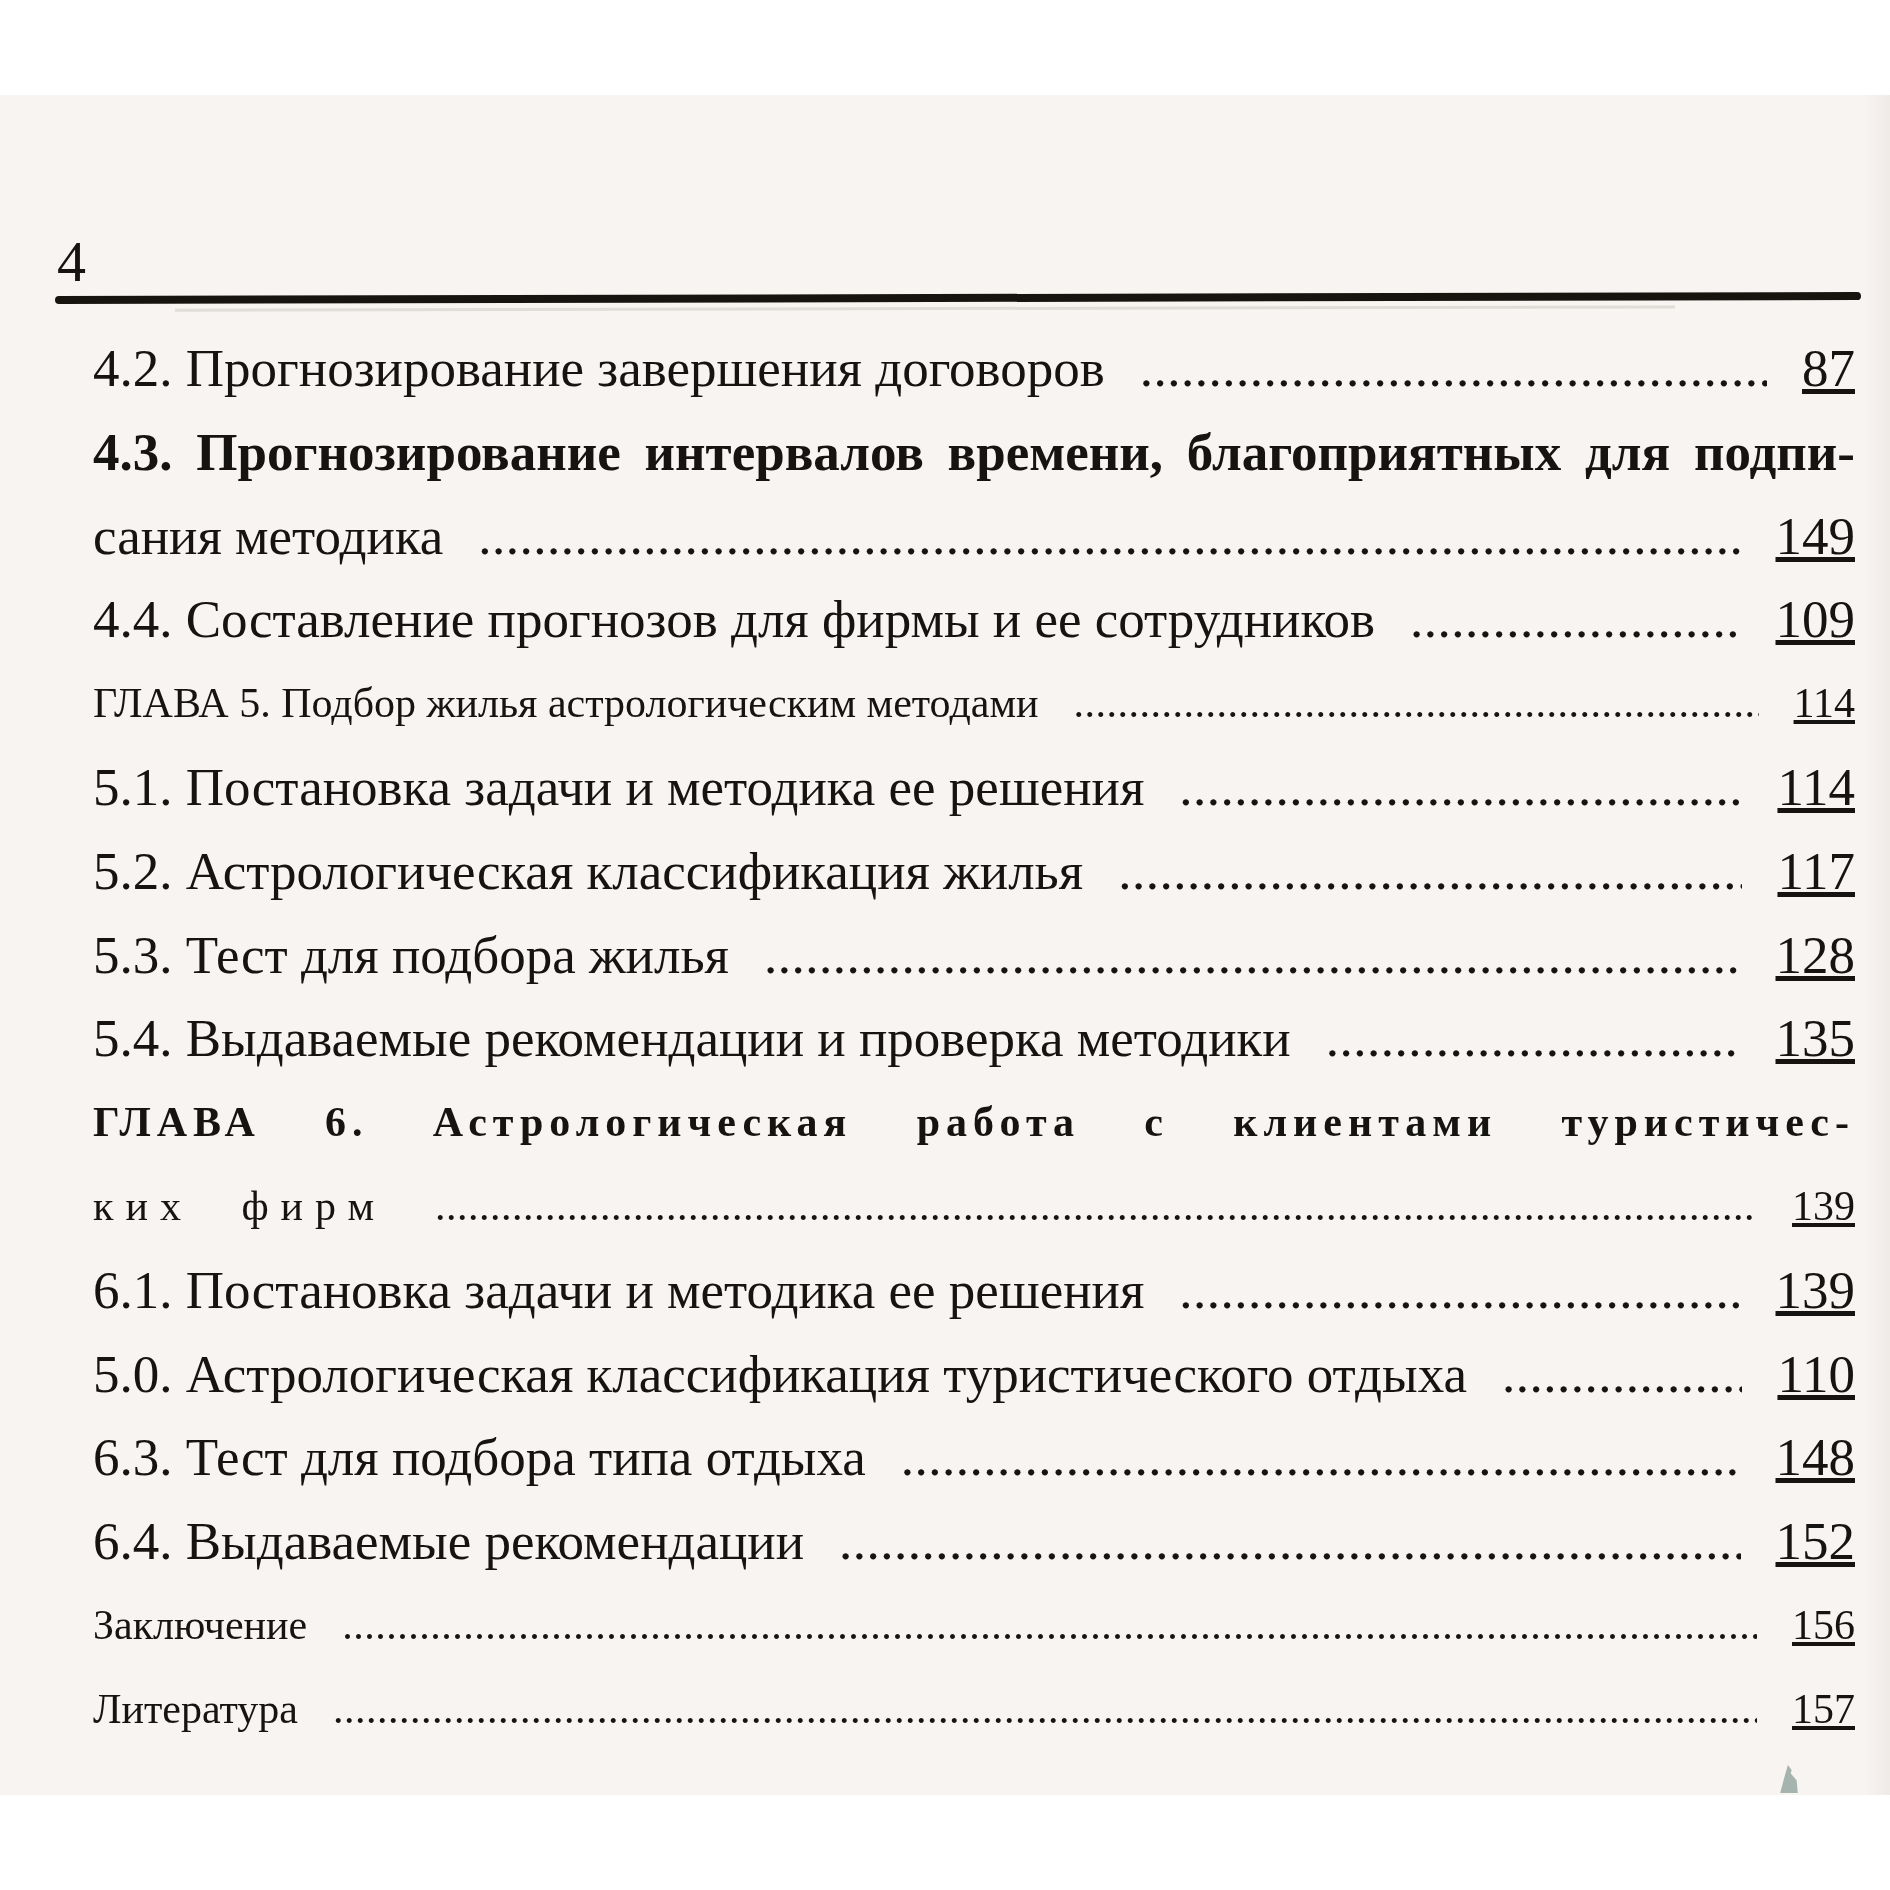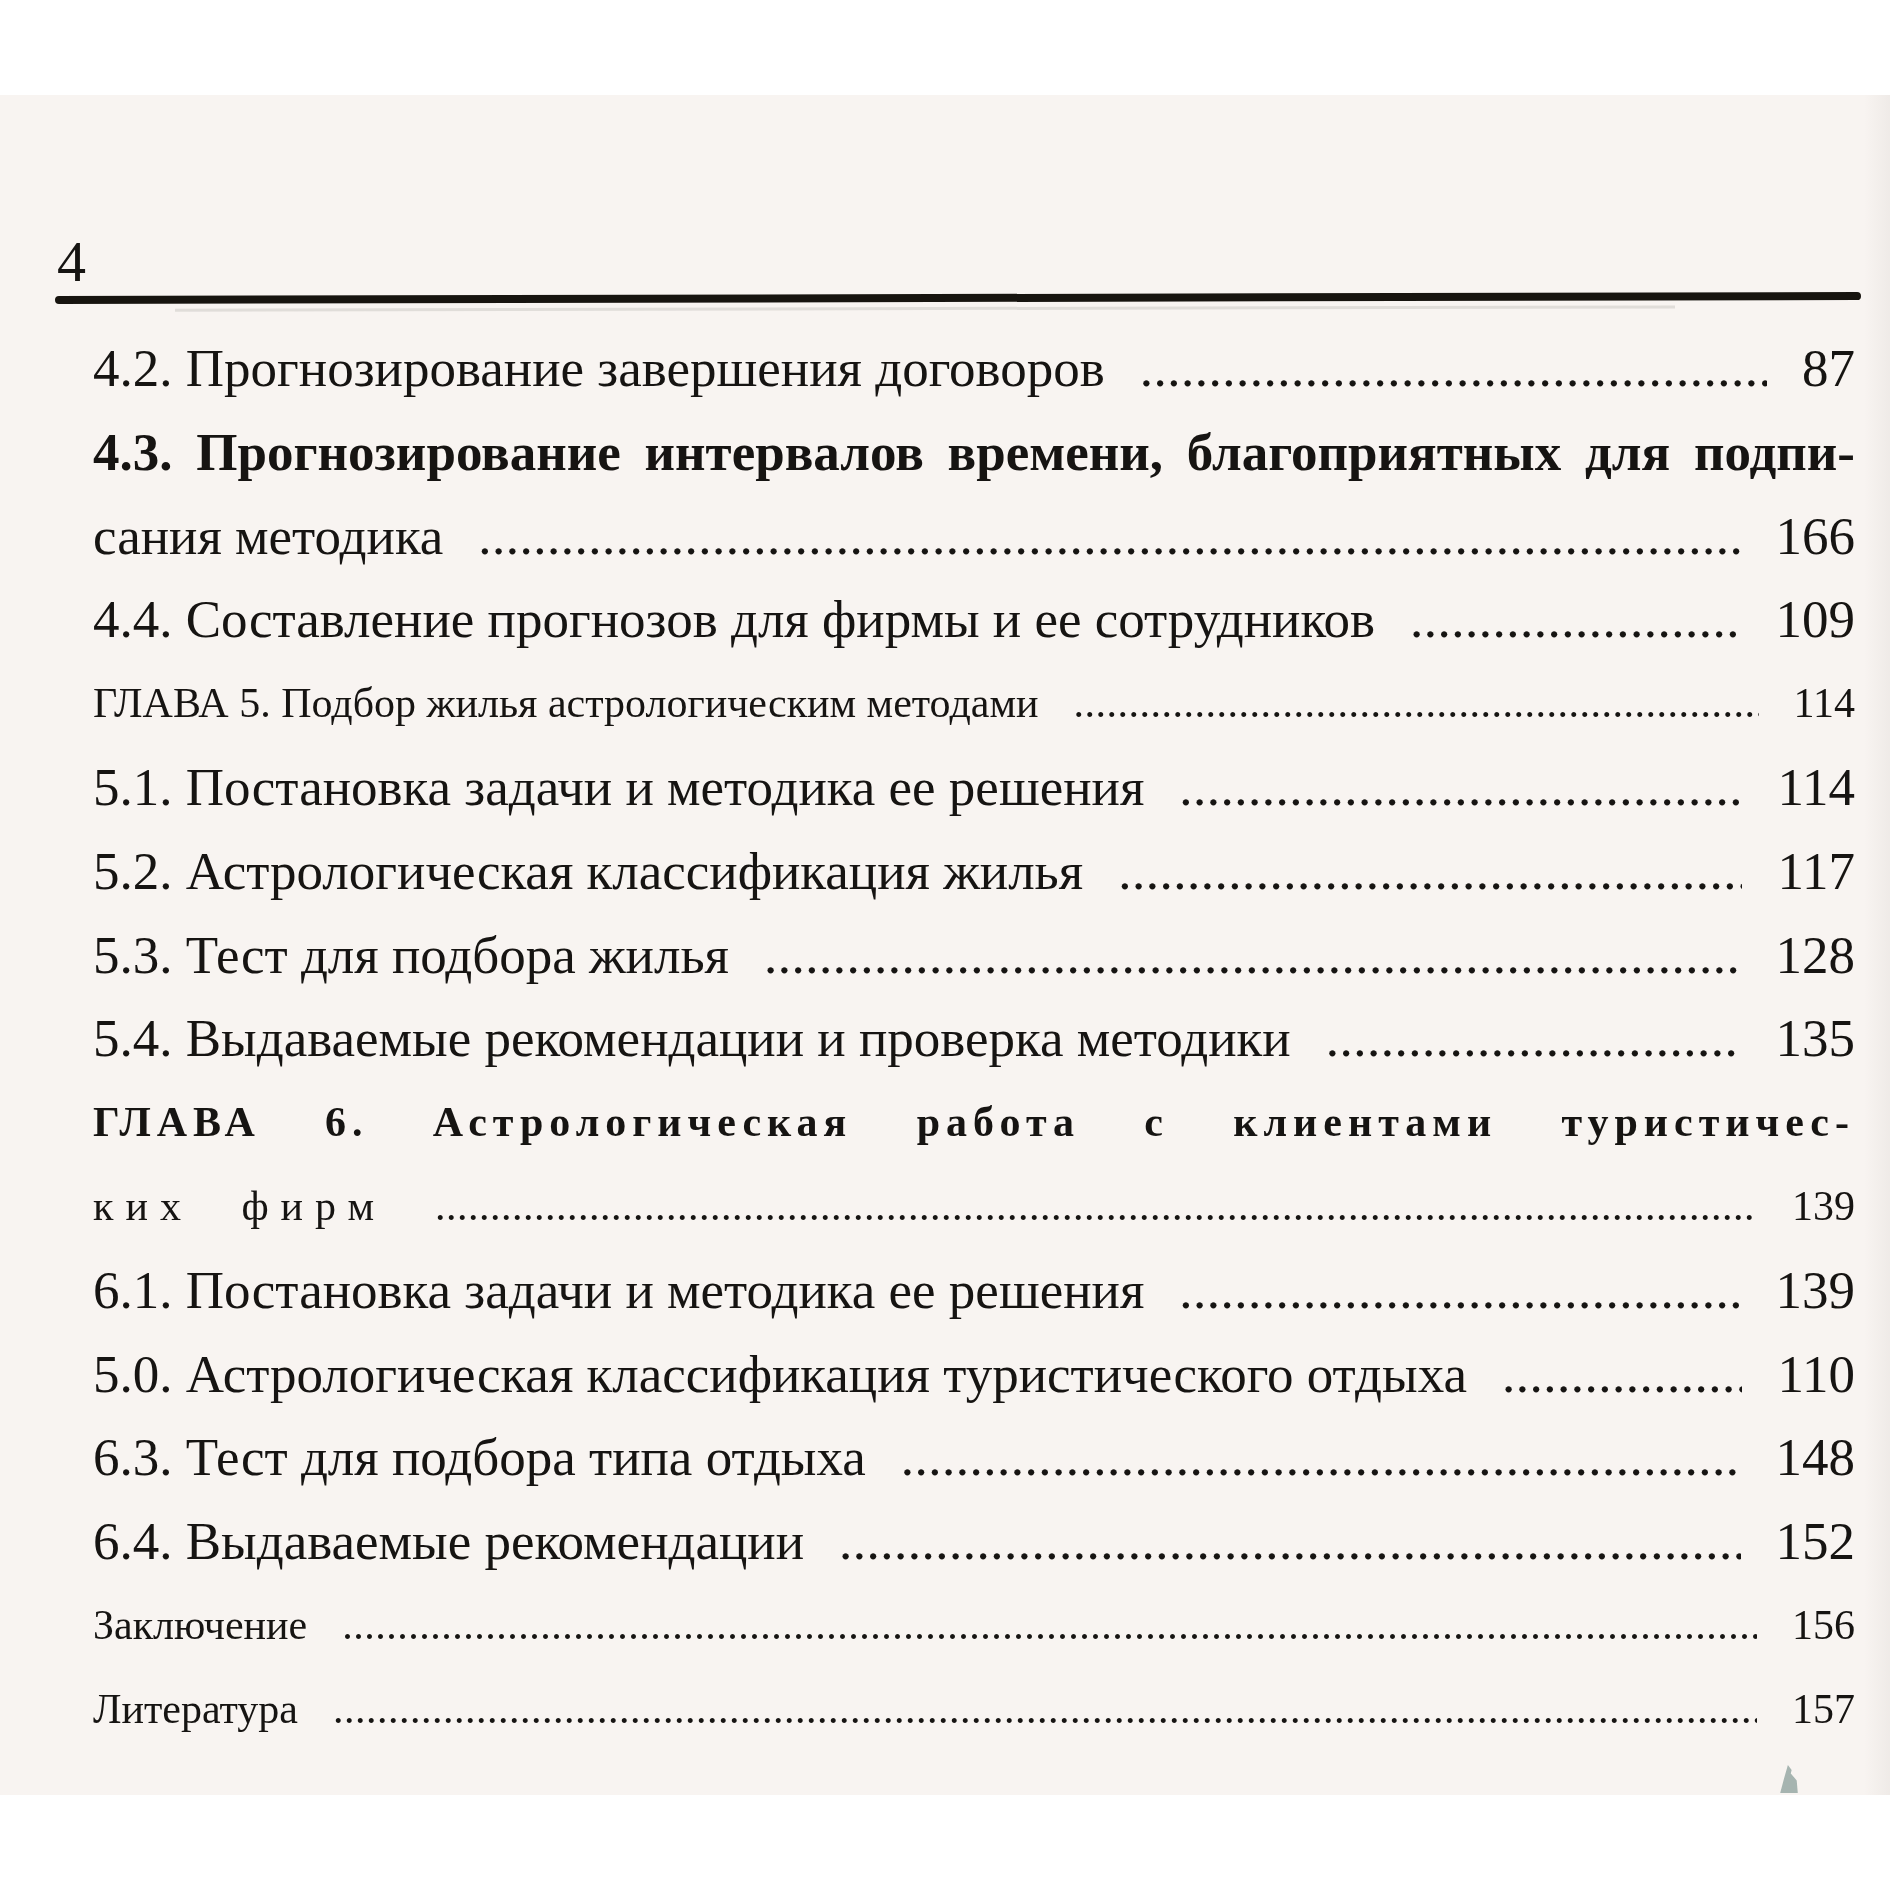--- a/index.html
+++ b/index.html
@@ -42,21 +42,21 @@
   .row.sub{padding-left:38px;}
   .row.chapter{font-size:42px;margin-left:38px;}
   .row .txt{flex:0 0 auto;}
   .row .dots{
     flex:1 1 auto;min-width:20px;overflow:hidden;white-space:nowrap;
     letter-spacing:0.5px;
   }
   .row .dots::after{
     content:"......................................................................................................................................................................................";
   }
-  .row .num{flex:0 0 auto;text-align:right;}
+  .row .num{flex:0 0 auto;text-align:right;text-decoration:underline;}
   .row.block{
     display:block;white-space:normal;
     text-align:justify;text-align-last:justify;font-weight:bold;
   }
   .row.spacedtight .txt{letter-spacing:6px;}
   .row.spacedwide .txt{letter-spacing:12px;word-spacing:26px;padding-right:14px;}
   .artifact{
     position:absolute;right:90px;bottom:2px;width:22px;height:28px;
     background:#9cada9;
     clip-path:polygon(45% 0, 62% 18%, 58% 30%, 85% 55%, 90% 100%, 10% 100%, 25% 55%);
@@ -73,21 +73,21 @@
   <div class="toc" id="toc">
       <div class="row sub">
         <span class="txt">4.2. Прогнозирование завершения договоров</span>
         <span class="dots"></span>
         <span class="num">87</span>
       </div>
       <div class="row sub block"><span class="txt">4.3. Прогнозирование интервалов времени, благоприятных для подпи-</span></div>
       <div class="row sub">
         <span class="txt">сания методика</span>
         <span class="dots"></span>
-        <span class="num">166</span>
+        <span class="num">149</span>
       </div>
       <div class="row sub">
         <span class="txt">4.4. Составление прогнозов для фирмы и ее сотрудников</span>
         <span class="dots"></span>
         <span class="num">109</span>
       </div>
       <div class="row chapter">
         <span class="txt">ГЛАВА 5. Подбор жилья астрологическим методами</span>
         <span class="dots"></span>
         <span class="num">114</span>

